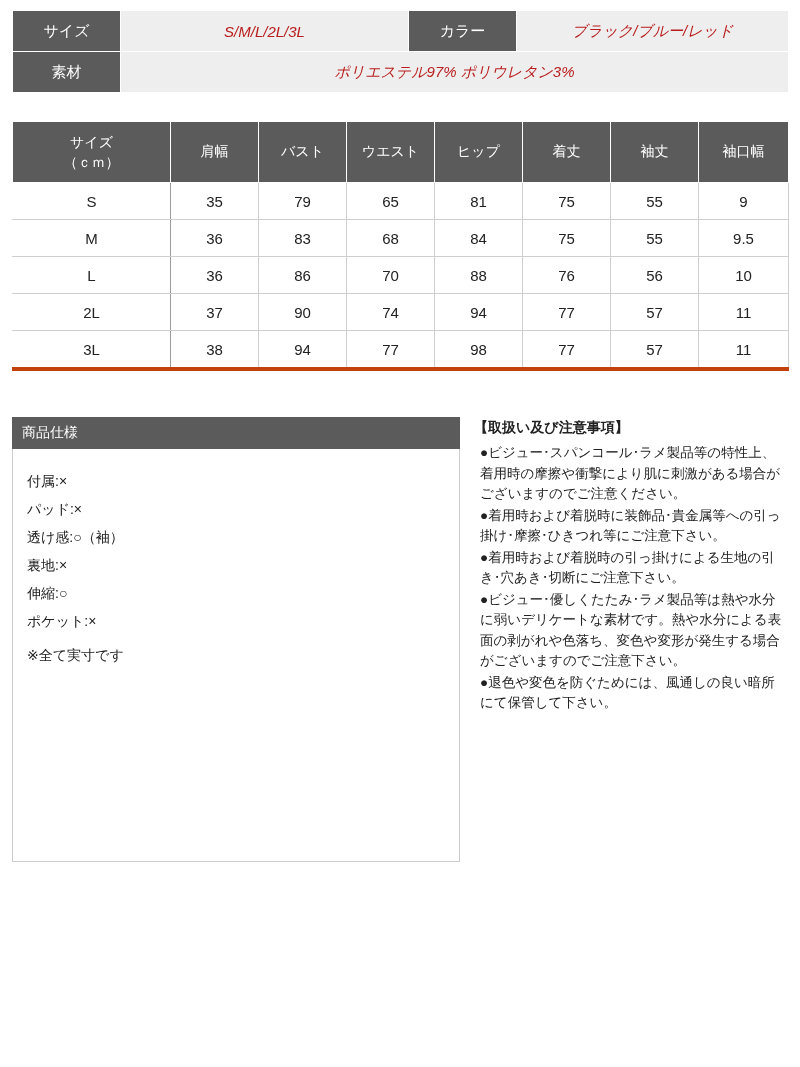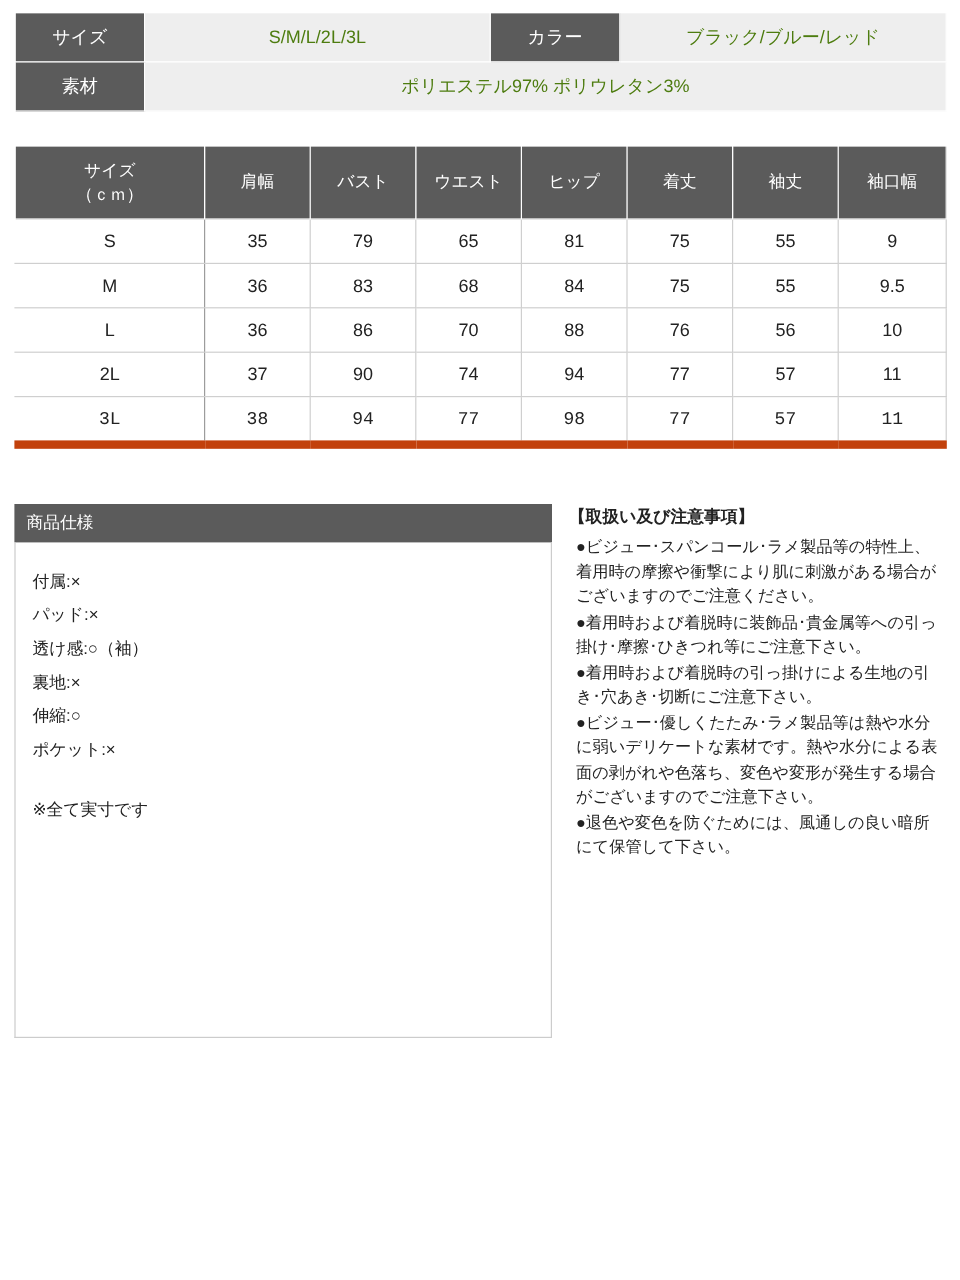--- a/index.html
+++ b/index.html
@@ -37,22 +37,23 @@
     vertical-align: middle;
     font-size: 15px;
   }
   td.hd {
     background: #5b5b5b;
     color: #ffffff;
     font-size: 14px;
   }
   td.val {
     background: #eeeeee;
-    color: #4d7c0f;
-    font-size: 15px;
+    color: #b91c1c;
+    font-size: 15px;
+    font-style: italic;
   }
 
   
   table.size {
     border-collapse: collapse;
     width: 776px;
     margin-top: 28px;
     table-layout: fixed;
   }
   table.size th {
@@ -73,22 +74,21 @@
     vertical-align: middle;
     font-size: 15px;
     background: #ffffff;
     color: #222222;
   }
   table.size td.rowhdr {
     border-left: 1px solid #ffffff;
     border-right: 1px solid #9c9c9c;
   }
   table.size tr.last td {
-    border-bottom: 7px solid #c2410c;
-    font-family: Liberation Mono, monospace;
+    border-bottom: 4px solid #c2410c;
   }
 
   
   .bottom {
     margin-top: 46px;
     display: flex;
     gap: 14px;
     align-items: flex-start;
   }
   .col-left {
@@ -104,21 +104,21 @@
   .spec-body {
     border: 1px solid #cccccc;
     border-top: none;
     box-sizing: border-box;
     height: 413px;
     padding: 18px 14px;
     font-size: 14px;
     line-height: 2.0;
   }
   .spec-body .item { white-space: pre; }
-  .spec-body .note { margin-top: 22px; }
+  .spec-body .note { margin-top: 6px; }
 
   .col-right {
     width: 342px;
     padding-top: 2px;
   }
   .care-title {
     font-size: 14px;
     font-weight: bold;
     margin-bottom: 2px;
   }

